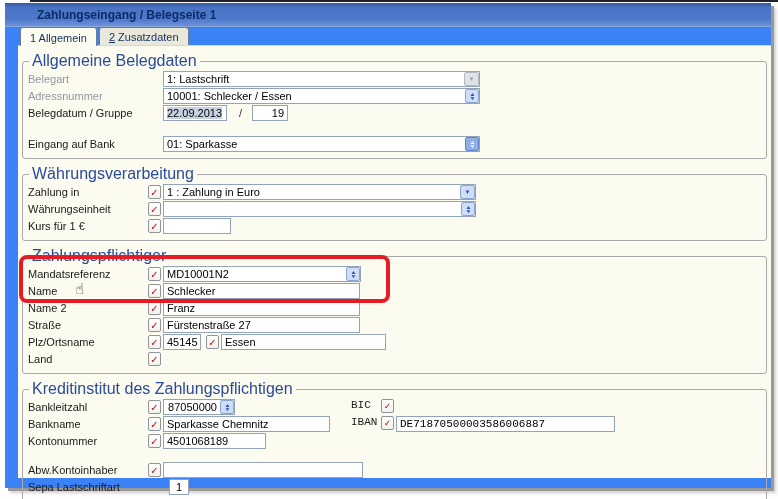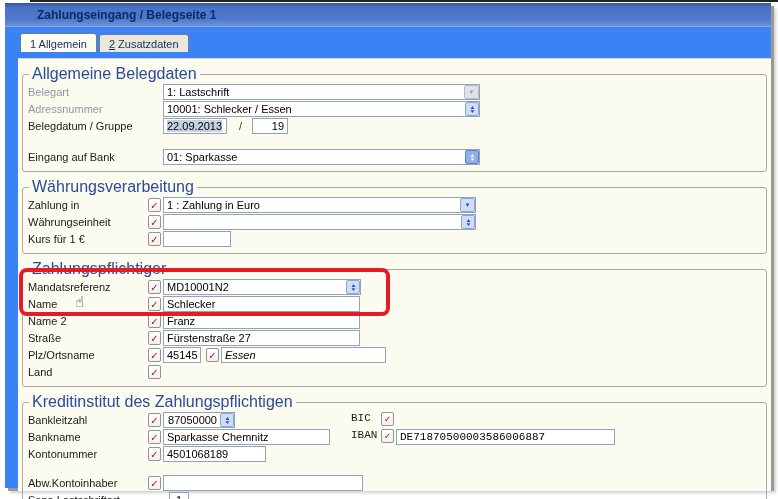--- a/index.html
+++ b/index.html
@@ -1,21 +1,21 @@
 <!DOCTYPE html>
 <html><head>
 <meta charset="utf-8">
 <style>
   html,body{margin:0;padding:0;}
   body{width:778px;height:499px;background:#ffffff;font-family:"Liberation Sans","DejaVu Sans",sans-serif;font-size:11px;color:#1a1a1a;position:relative;overflow:hidden;}
   .top-edge{position:absolute;left:30px;top:0;width:748px;height:2px;background:#1e222b;}
   .window{position:absolute;left:5px;top:3px;width:766px;height:485px;box-shadow:3px 3px 0 #9a9a9a,5px 5px 3px #cfcfcf;background:#3b82f6;}
   .titlebar{height:24px;background:linear-gradient(#33589e 0%,#4a74c6 20%,#4d79cc 70%,#6e92d8 100%);border-bottom:1px solid #8ba6d8;color:#0c2c66;font-weight:bold;font-size:12px;line-height:24px;padding-left:32px;box-sizing:border-box;}
   .frame{height:460px;position:relative;}
-  .tabstrip{height:31px;display:flex;align-items:center;padding-left:15px;box-sizing:border-box;}
+  .tabstrip{height:18px;display:flex;align-items:center;padding-left:15px;box-sizing:border-box;}
   .tab{border:1px solid #6c7c94;border-bottom:none;border-radius:3px 3px 0 0;padding:3px 9px 2px 9px;color:#14305f;background:#e9e8da;margin-right:2px;line-height:12px;}
   .tab.active{background:#fcfbef;position:relative;z-index:2;padding-top:4px;}
   .u{text-decoration:underline;}
   .content{margin-left:13px;background:#fcfbef;height:433px;box-sizing:border-box;padding:6px 4px 4px 4px;border-top:1px solid #d8d8cd;}
   fieldset{border:1px solid #a9a9a9;border-radius:3px;margin:0 0 6px 0;padding:1px 6px 5px 5px;min-width:0;position:relative;}
   legend{color:#2b4a9b;padding:0 3px;margin-left:1px;font-size:16px;}
   .row{display:flex;align-items:center;height:16px;margin-bottom:1px;position:relative;}
   .lbl{width:120px;flex:0 0 120px;color:#1a1a1a;white-space:nowrap;}
   .lbl.dim{color:#9097a3;}
   .ckgap{width:15px;flex:0 0 15px;}
@@ -37,21 +37,21 @@
   .caret{display:inline-block;width:2px;height:12px;background:#000;margin-left:1px;}
   .vgap14{height:14px;}
   .vgap12{height:12px;}
   .rgrp{position:absolute;left:323px;top:0;height:100%;display:flex;align-items:flex-start;font-family:Liberation Mono, monospace;}
   .rlbl{width:30px;flex:0 0 30px;color:#1a1a1a;}
   .hlbox{position:absolute;left:-4px;top:-10px;width:363px;height:40px;border:4px solid #e51c23;border-radius:8px;z-index:5;pointer-events:none;}
   .handptr{position:absolute;left:52px;top:15px;font-size:15px;color:#2a2a2a;z-index:6;font-family:"DejaVu Sans",sans-serif;}
   .w317{width:317px;flex:0 0 317px;justify-content:flex-end;} .w313{width:313px;flex:0 0 313px;}
   .w64{width:64px;flex:0 0 64px;} .w36{width:36px;flex:0 0 36px;} .w68{width:68px;flex:0 0 68px;}
   .w198{width:198px;flex:0 0 198px;} .w197{width:197px;flex:0 0 197px;}
-  .w38{width:38px;flex:0 0 38px;} .w165{width:165px;flex:0 0 165px;margin-left:5px;font-style:italic;} .w211{width:211px;flex:0 0 211px;}
+  .w38{width:38px;flex:0 0 38px;} .w165{width:165px;flex:0 0 165px;margin-left:5px;} .w211{width:211px;flex:0 0 211px;}
   .w72{width:72px;flex:0 0 72px;} .w167{width:167px;flex:0 0 167px;} .w103{width:103px;flex:0 0 103px;}
   .w200{width:200px;flex:0 0 200px;} .w20{width:20px;flex:0 0 20px;margin-left:6px;justify-content:center;}
   .w135{width:135px;flex:0 0 135px;} .w219{width:219px;flex:0 0 219px;}
 </style>
 </head>
 <body>
 
 <div class="top-edge"></div>
 
 <div class="window">

